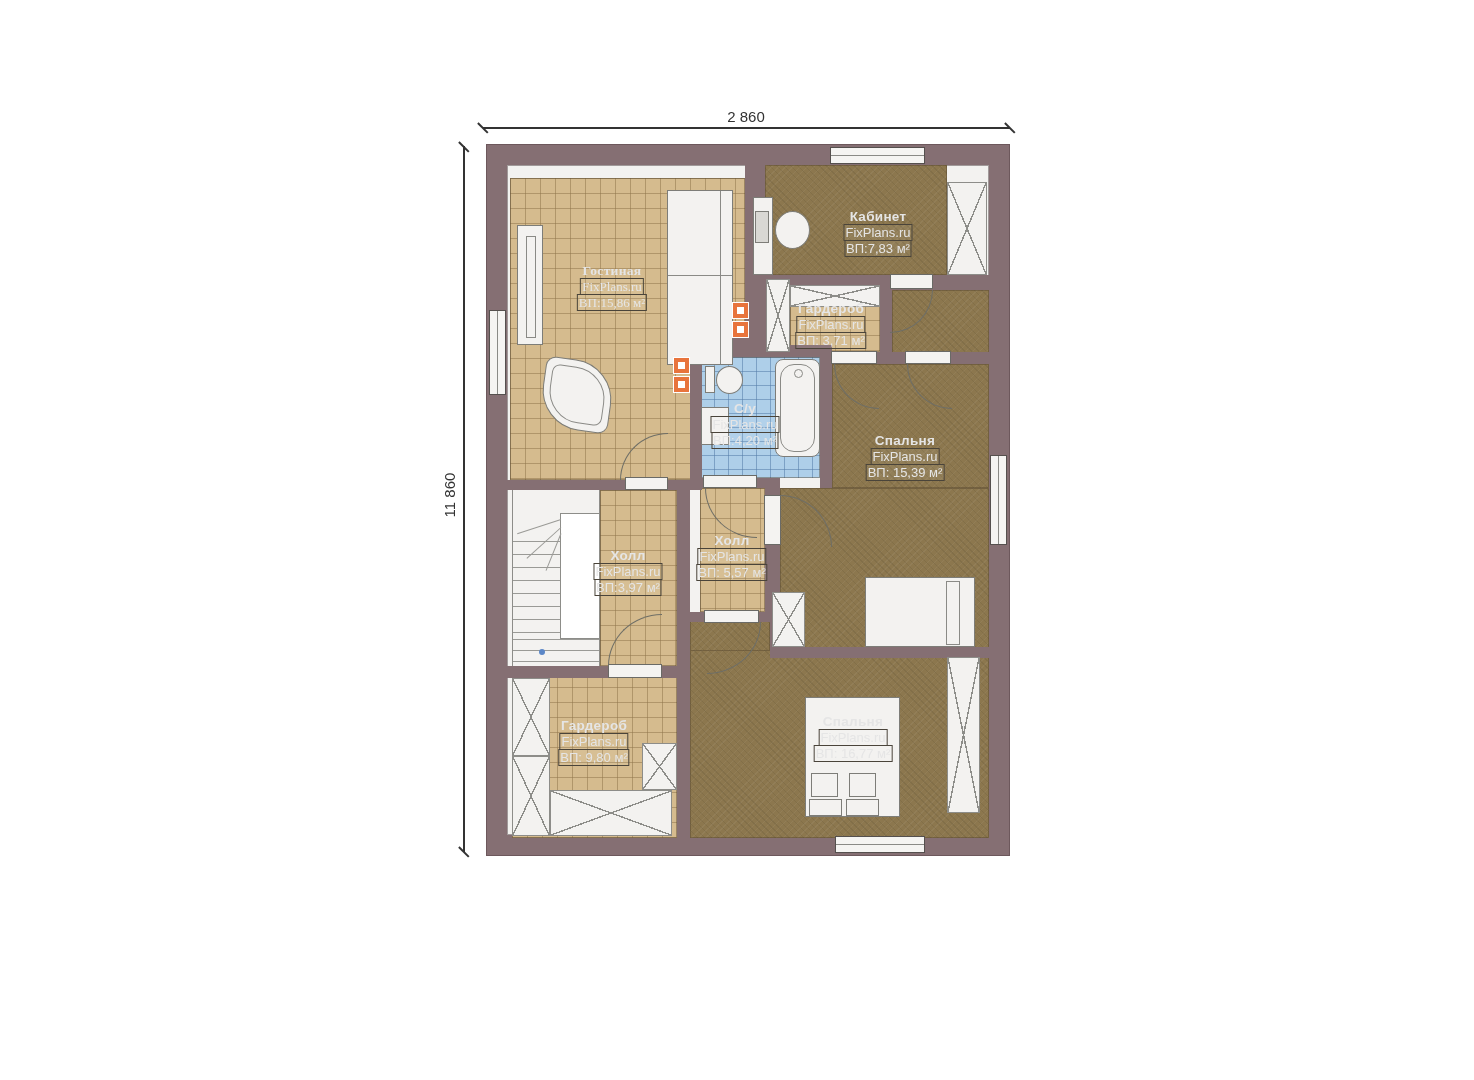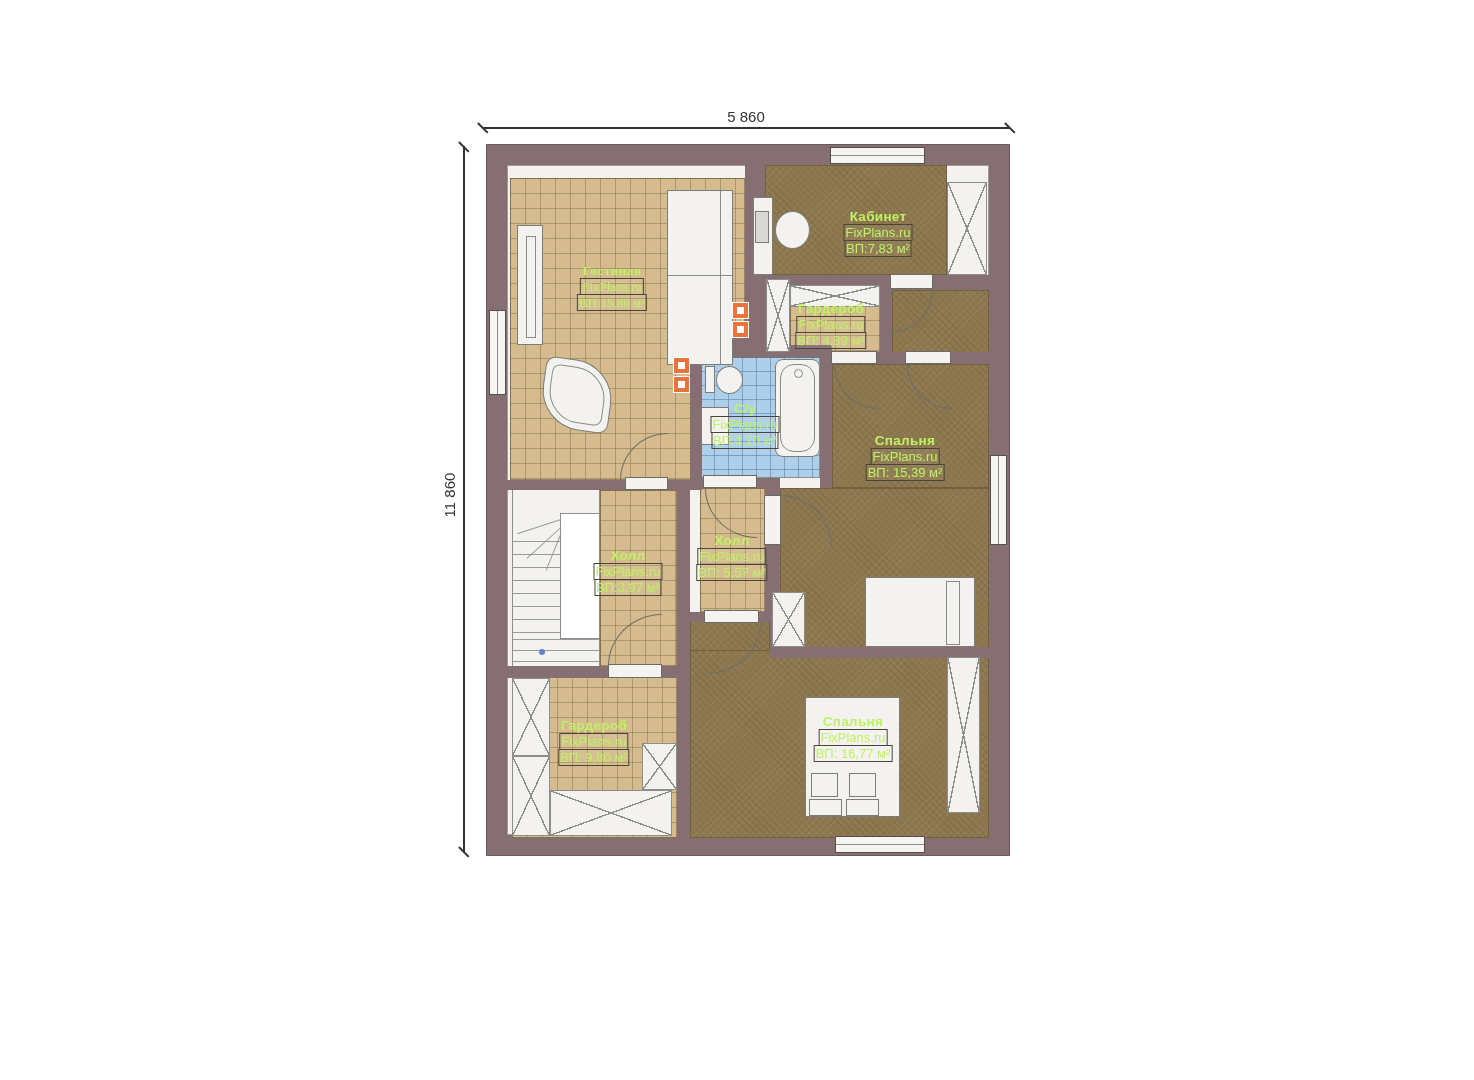--- a/index.html
+++ b/index.html
@@ -38,21 +38,21 @@
   .thr{position:absolute;background:#f4f3f1;border:1px solid #6a6a66;z-index:8;box-sizing:border-box;}
   .win{position:absolute;background:#f5f4f2;border:1px solid #55504e;z-index:11;box-sizing:border-box;}
   .win.h{background-image:linear-gradient(to bottom,transparent 45%,#8a8a86 45%,#8a8a86 55%,transparent 55%);}
   .win.v{background-image:linear-gradient(to right,transparent 45%,#8a8a86 45%,#8a8a86 55%,transparent 55%);}
   .arc{position:absolute;z-index:9;box-sizing:border-box;border:0 solid #6e6e66;}
   
   .omark{position:absolute;width:15px;height:15px;background:#ffffff;border:4px solid #e8743c;
          box-sizing:border-box;z-index:10;outline:1px solid #fff;}
   
   .rlabel{position:absolute;transform:translate(-50%,-50%);display:flex;flex-direction:column;
-          align-items:center;z-index:30;color:#bef264;white-space:nowrap;}
+          align-items:center;z-index:30;color:#e5e5e5;white-space:nowrap;}
   .rname{font-size:13.5px;font-weight:bold;line-height:15px;margin-bottom:1px;letter-spacing:.3px;}
   .rbox{font-size:13px;line-height:15px;border:1px solid #4a443a;padding:0 1px;margin-top:-1px;
         background:rgba(255,255,255,0.06);}
   
   .dimline{position:absolute;background:#333;z-index:40;}
   .tick{position:absolute;width:14px;height:1.5px;background:#333;z-index:41;transform:rotate(45deg);}
   .dimtext{position:absolute;font-size:15px;color:#333;z-index:41;white-space:nowrap;}
   
   #stairs{position:absolute;left:25px;top:335px;width:88px;height:192px;background:#f3f2f0;
           border:1px solid #8d8d89;z-index:4;box-sizing:border-box;}
@@ -67,21 +67,21 @@
           background:#5b87c7;}
 </style>
 </head>
 <body>
 
 <div id="stage">
 
   <div class="dimline" style="left:483px;top:127px;width:527px;height:1.5px;"></div>
   <div class="tick" style="left:476px;top:127px;"></div>
   <div class="tick" style="left:1003px;top:127px;"></div>
-  <div class="dimtext" style="left:746px;top:108px;transform:translateX(-50%);">5 860</div>
+  <div class="dimtext" style="left:746px;top:108px;transform:translateX(-50%);">2 860</div>
 
   <div class="dimline" style="left:463px;top:146px;width:1.5px;height:706px;"></div>
   <div class="tick" style="left:457px;top:146px;"></div>
   <div class="tick" style="left:457px;top:851px;"></div>
   <div class="dimtext" style="left:449px;top:495px;transform:translate(-50%,-50%) rotate(-90deg);">11 860</div>
 
   <div id="plan">
     <div class="inner-base"></div>
 
     <div class="floor tile-beige" style="left:23px;top:33px;width:235px;height:302px;"></div>
@@ -198,21 +198,21 @@
       <div class="rbox">ВП:15,86 м²</div>
     </div>
     <div class="rlabel" style="left:391px;top:88px;">
       <div class="rname">Кабинет</div>
       <div class="rbox">FixPlans.ru</div>
       <div class="rbox">ВП:7,83 м²</div>
     </div>
     <div class="rlabel" style="left:344px;top:180px;">
       <div class="rname">Гардероб</div>
       <div class="rbox">FixPlans.ru</div>
-      <div class="rbox">ВП: 4,89 м²</div>
+      <div class="rbox">ВП: 3,71 м²</div>
     </div>
     <div class="rlabel" style="left:258px;top:280px;">
       <div class="rname">С/у</div>
       <div class="rbox">FixPlans.ru</div>
       <div class="rbox">ВП:4,20 м²</div>
     </div>
     <div class="rlabel" style="left:418px;top:312px;">
       <div class="rname">Спальня</div>
       <div class="rbox">FixPlans.ru</div>
       <div class="rbox">ВП: 15,39 м²</div>

